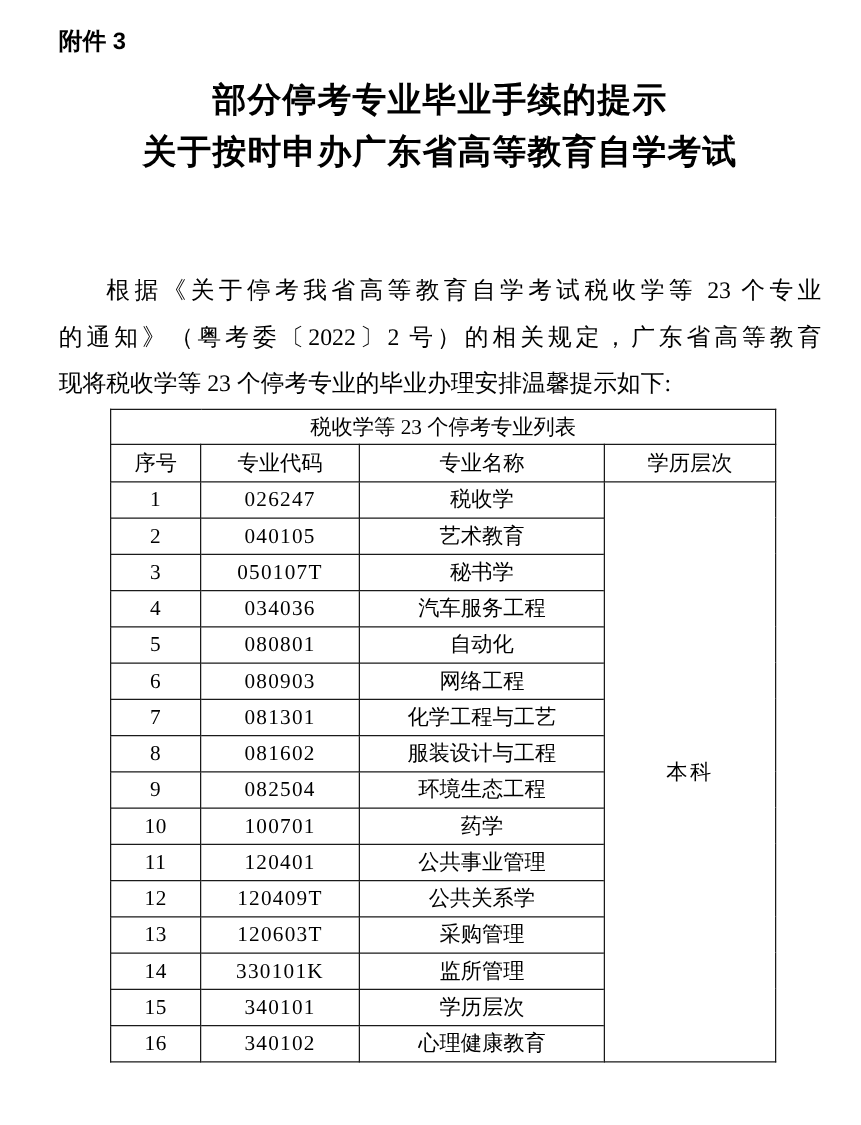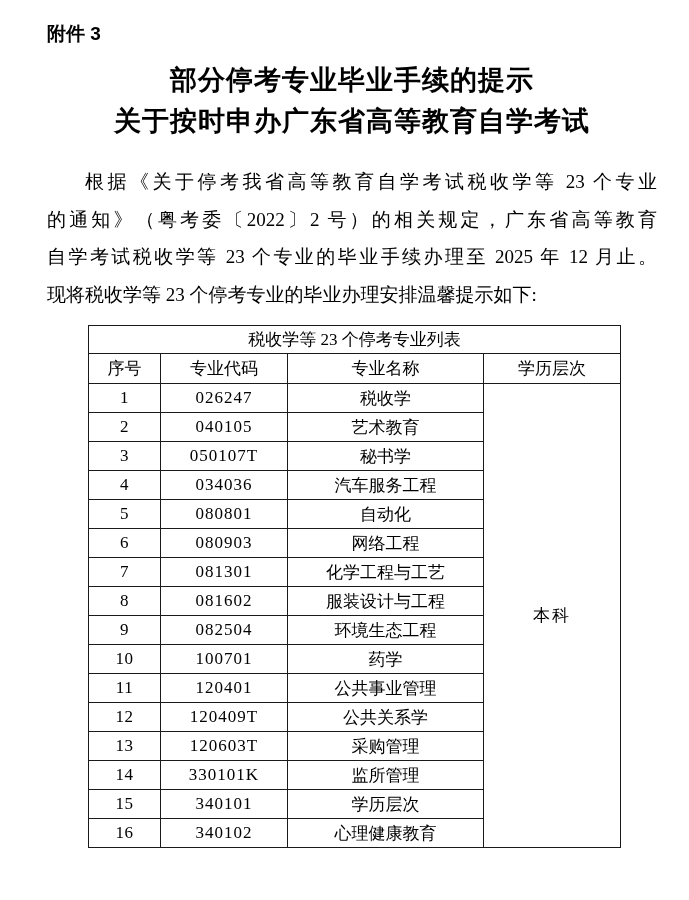--- a/index.html
+++ b/index.html
@@ -28,38 +28,38 @@
   }
   .doc-title {
     margin: 14px 0 0 0;
     font-size: 27px;
     font-weight: bold;
     text-align: center;
     line-height: 41px;
     letter-spacing: 1px;
   }
   .para {
-    margin-top: 21px;
+    margin-top: 72px;
     width: 610px;
     font-size: 19px;
   }
   .pline {
     line-height: 37.5px;
     text-align: justify;
     text-align-last: justify;
     white-space: nowrap;
   }
   .pline.first {
     text-indent: 2em;
   }
   .pline.last {
     text-align-last: left;
   }
   table.majors {
-    margin-top: 12px;
+    margin-top: 0;
     margin-left: 41px;
     border-collapse: collapse;
     table-layout: fixed;
     width: 532px;
     font-size: 17px;
   }
   table.majors td {
     border: 1px solid #1a1a1a;
     text-align: center;
     vertical-align: middle;
@@ -80,21 +80,20 @@
   <div class="attachment">附件 3</div>
 
   <h1 class="doc-title">
     <div>部分停考专业毕业手续的提示</div>
     <div>关于按时申办广东省高等教育自学考试</div>
   </h1>
 
   <div class="para">
     <div class="pline first">根据《关于停考我省高等教育自学考试税收学等 23 个专业</div>
     <div class="pline">的通知》（粤考委〔2022〕2 号）的相关规定，广东省高等教育</div>
-    <div class="pline">自学考试税收学等 23 个专业的毕业手续办理至 2025 年 12 月止。</div>
     <div class="pline last">现将税收学等 23 个停考专业的毕业办理安排温馨提示如下:</div>
   </div>
 
   <table class="majors">
     <colgroup>
       <col style="width:72px">
       <col style="width:127px">
       <col style="width:196px">
       <col style="width:137px">
     </colgroup>

